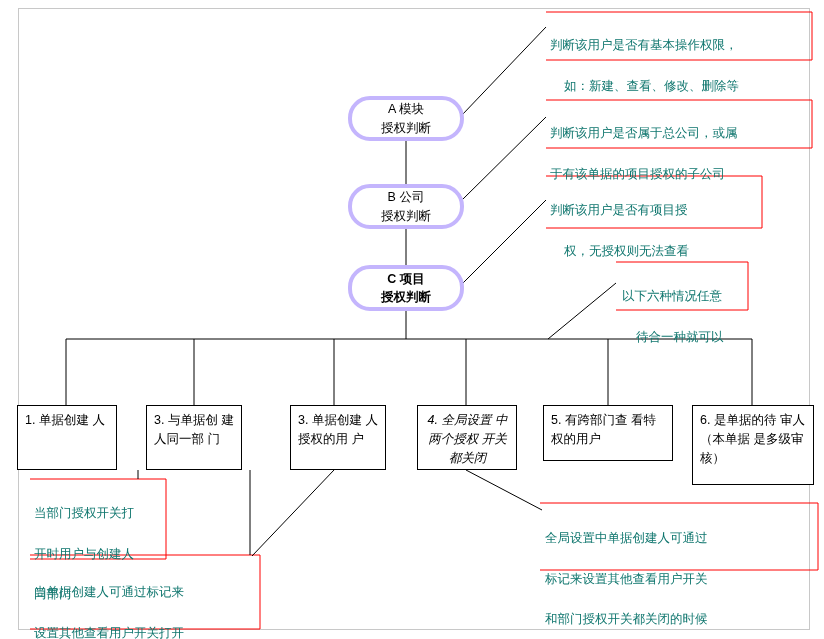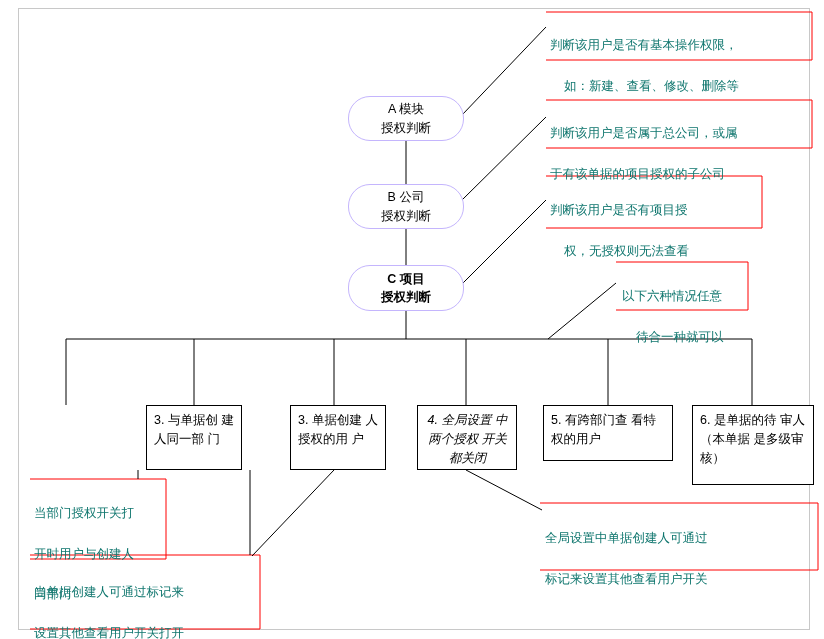--- a/index.html
+++ b/index.html
@@ -25,21 +25,21 @@
   .node {
     position: absolute;
     box-sizing: border-box;
     display: flex;
     flex-direction: column;
     align-items: center;
     justify-content: center;
     text-align: center;
     color: #000000;
     background: #ffffff;
-    border: 1px solid #c4b5fd;
+    border: 4px solid #c4b5fd;
     font-size: 12.5px;
     line-height: 1.45;
     z-index: 2;
   }
   .node.rounded {
     border-radius: 22px;
   }
   .node .line {
     display: block;
     white-space: nowrap;
@@ -144,20 +144,24 @@
   <div class="node rounded" style="left:348px; top:184px; width:116px; height:45px;">
     <span class="line">B  公司</span>
     <span class="line">授权判断</span>
   </div>
 
   <div class="node rounded" style="left:348px; top:265px; width:116px; height:46px;font-weight:bold;">
     <span class="line">C  项目</span>
     <span class="line">授权判断</span>
   </div>
 
+  <div class="box" style="left:17px; top:405px; width:100px; height:65px;">
+    <span class="line">1.  单据创建</span>
+    <span class="line">人</span>
+  </div>
 
   <div class="box" style="left:146px; top:405px; width:96px; height:65px;">
     <span class="line">3.  与单据创</span>
     <span class="line">建人同一部</span>
     <span class="line">门</span>
   </div>
 
   <div class="box" style="left:290px; top:405px; width:96px; height:65px;">
     <span class="line">3.  单据创建</span>
     <span class="line">人授权的用</span>
@@ -209,15 +213,16 @@
 
   <div class="note" style="left:34px; top:562px; width:228px;">
     <span class="ln">当单据创建人可通过标记来</span>
     <span class="ln">设置其他查看用户开关打开</span>
     
   </div>
 
   <div class="note" style="left:545px; top:508px; width:272px;">
     <span class="ln">全局设置中单据创建人可通过</span>
     <span class="ln">标记来设置其他查看用户开关</span>
+    <span class="ln">和部门授权开关都关闭的时候</span>
   </div>
 
 </div>
 
 </body></html>

